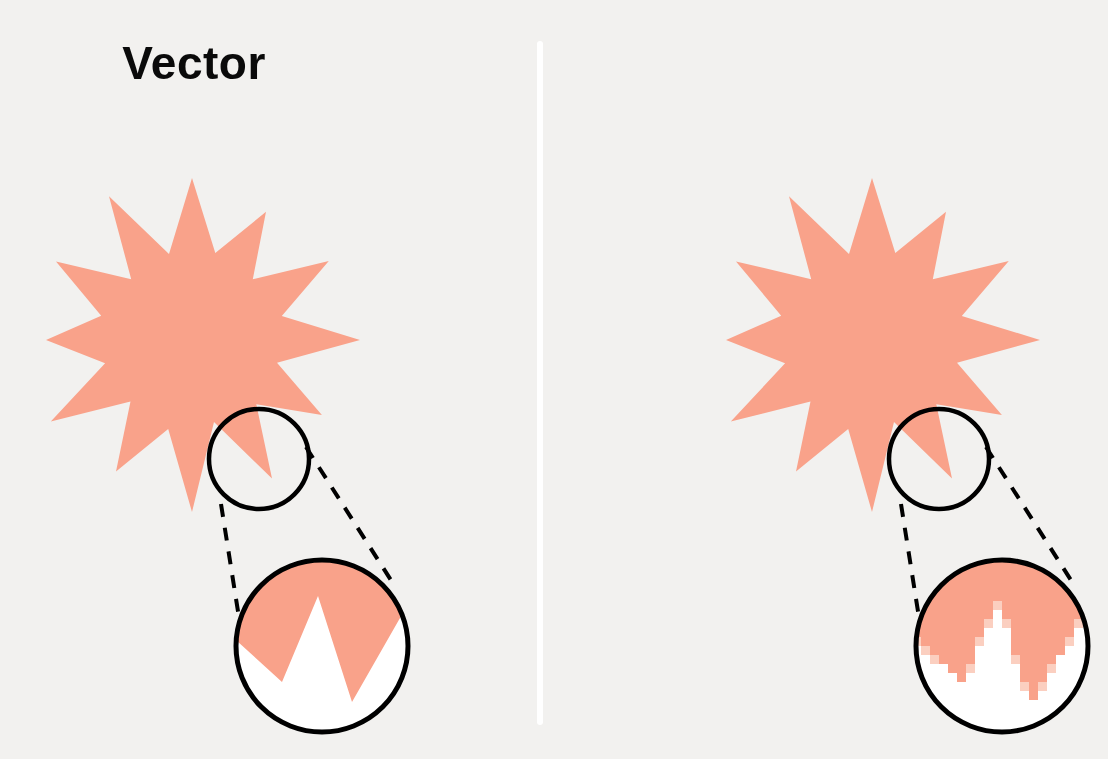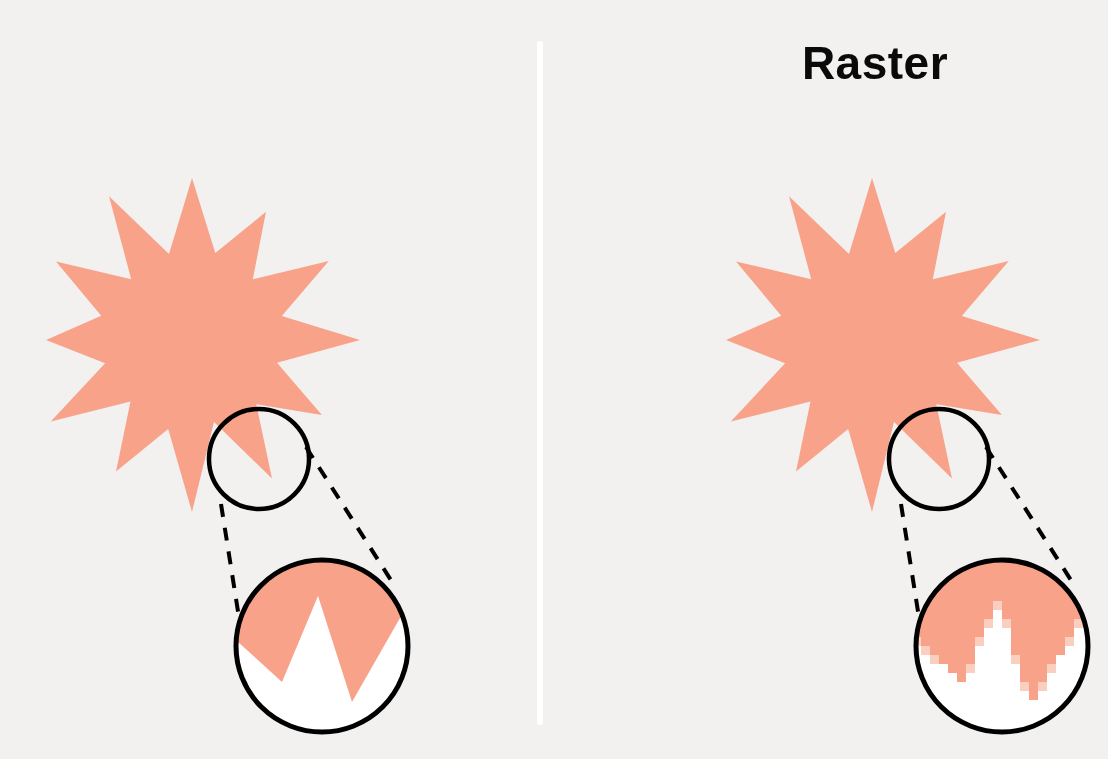--- a/index.html
+++ b/index.html
@@ -241,14 +241,14 @@
           <rect x="1074" y="592" width="9" height="9" fill="#f9a28a" shape-rendering="crispEdges"></rect>
           <rect x="1074" y="601" width="9" height="9" fill="#f9a28a" shape-rendering="crispEdges"></rect>
           <rect x="1074" y="610" width="9" height="9" fill="#f9a28a" shape-rendering="crispEdges"></rect>
           <rect x="1074" y="619" width="9" height="9" fill="#fbcfc0" shape-rendering="crispEdges"></rect>
           <rect x="1083" y="601" width="9" height="9" fill="#fbcfc0" shape-rendering="crispEdges"></rect>
         </g>
         <circle cx="1002" cy="646" r="86" fill="none" stroke="#000000" stroke-width="5"></circle>
       </g>
       <line x1="540" y1="44" x2="540" y2="722" stroke="#ffffff" stroke-width="6" stroke-linecap="round"></line>
     </svg>
-  <div class="panel-title" style="left: 739px; width: 272px; color: rgb(10, 10, 10);">Raster</div>
+  <div class="panel-title" style="left: 59px; width: 270px; color: rgb(10, 10, 10);">Vector</div>
 </div>
 
 </body></html>

